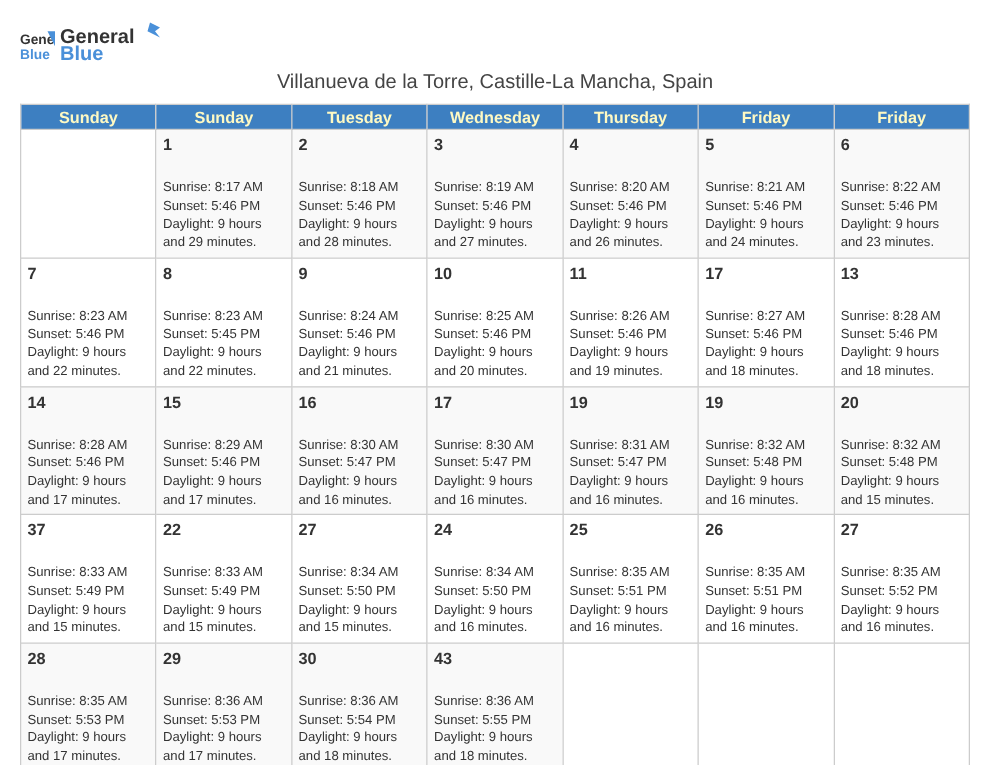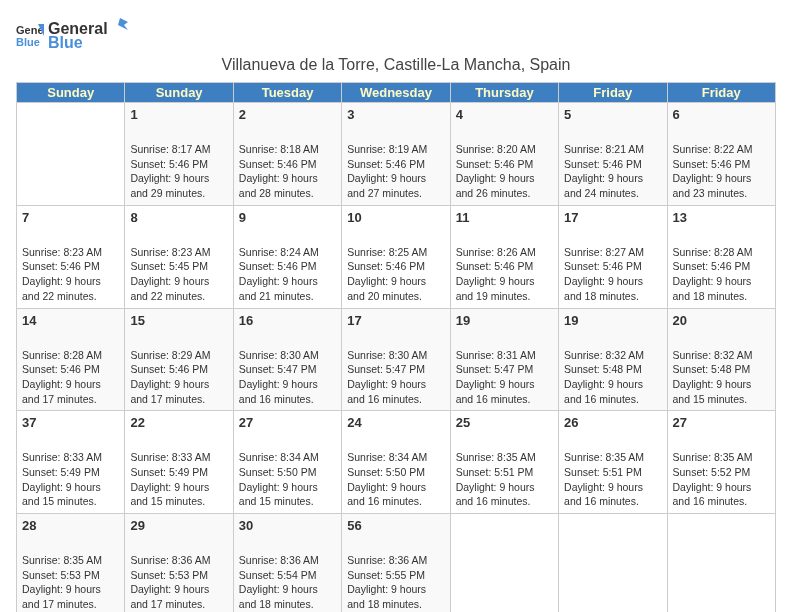--- a/index.html
+++ b/index.html
@@ -240,21 +240,21 @@
         </td>
         <td>
           <span class="day-number">29</span>
           <div class="day-info">Sunrise: 8:36 AM<br>Sunset: 5:53 PM<br>Daylight: 9 hours<br>and 17 minutes.</div>
         </td>
         <td>
           <span class="day-number">30</span>
           <div class="day-info">Sunrise: 8:36 AM<br>Sunset: 5:54 PM<br>Daylight: 9 hours<br>and 18 minutes.</div>
         </td>
         <td>
-          <span class="day-number">56</span>
+          <span class="day-number">43</span>
           <div class="day-info">Sunrise: 8:36 AM<br>Sunset: 5:55 PM<br>Daylight: 9 hours<br>and 18 minutes.</div>
         </td>
         <td class="empty-cell"></td>
         <td class="empty-cell"></td>
         <td class="empty-cell"></td>
       </tr>
     </tbody>
 </table>
 
 </body></html>

